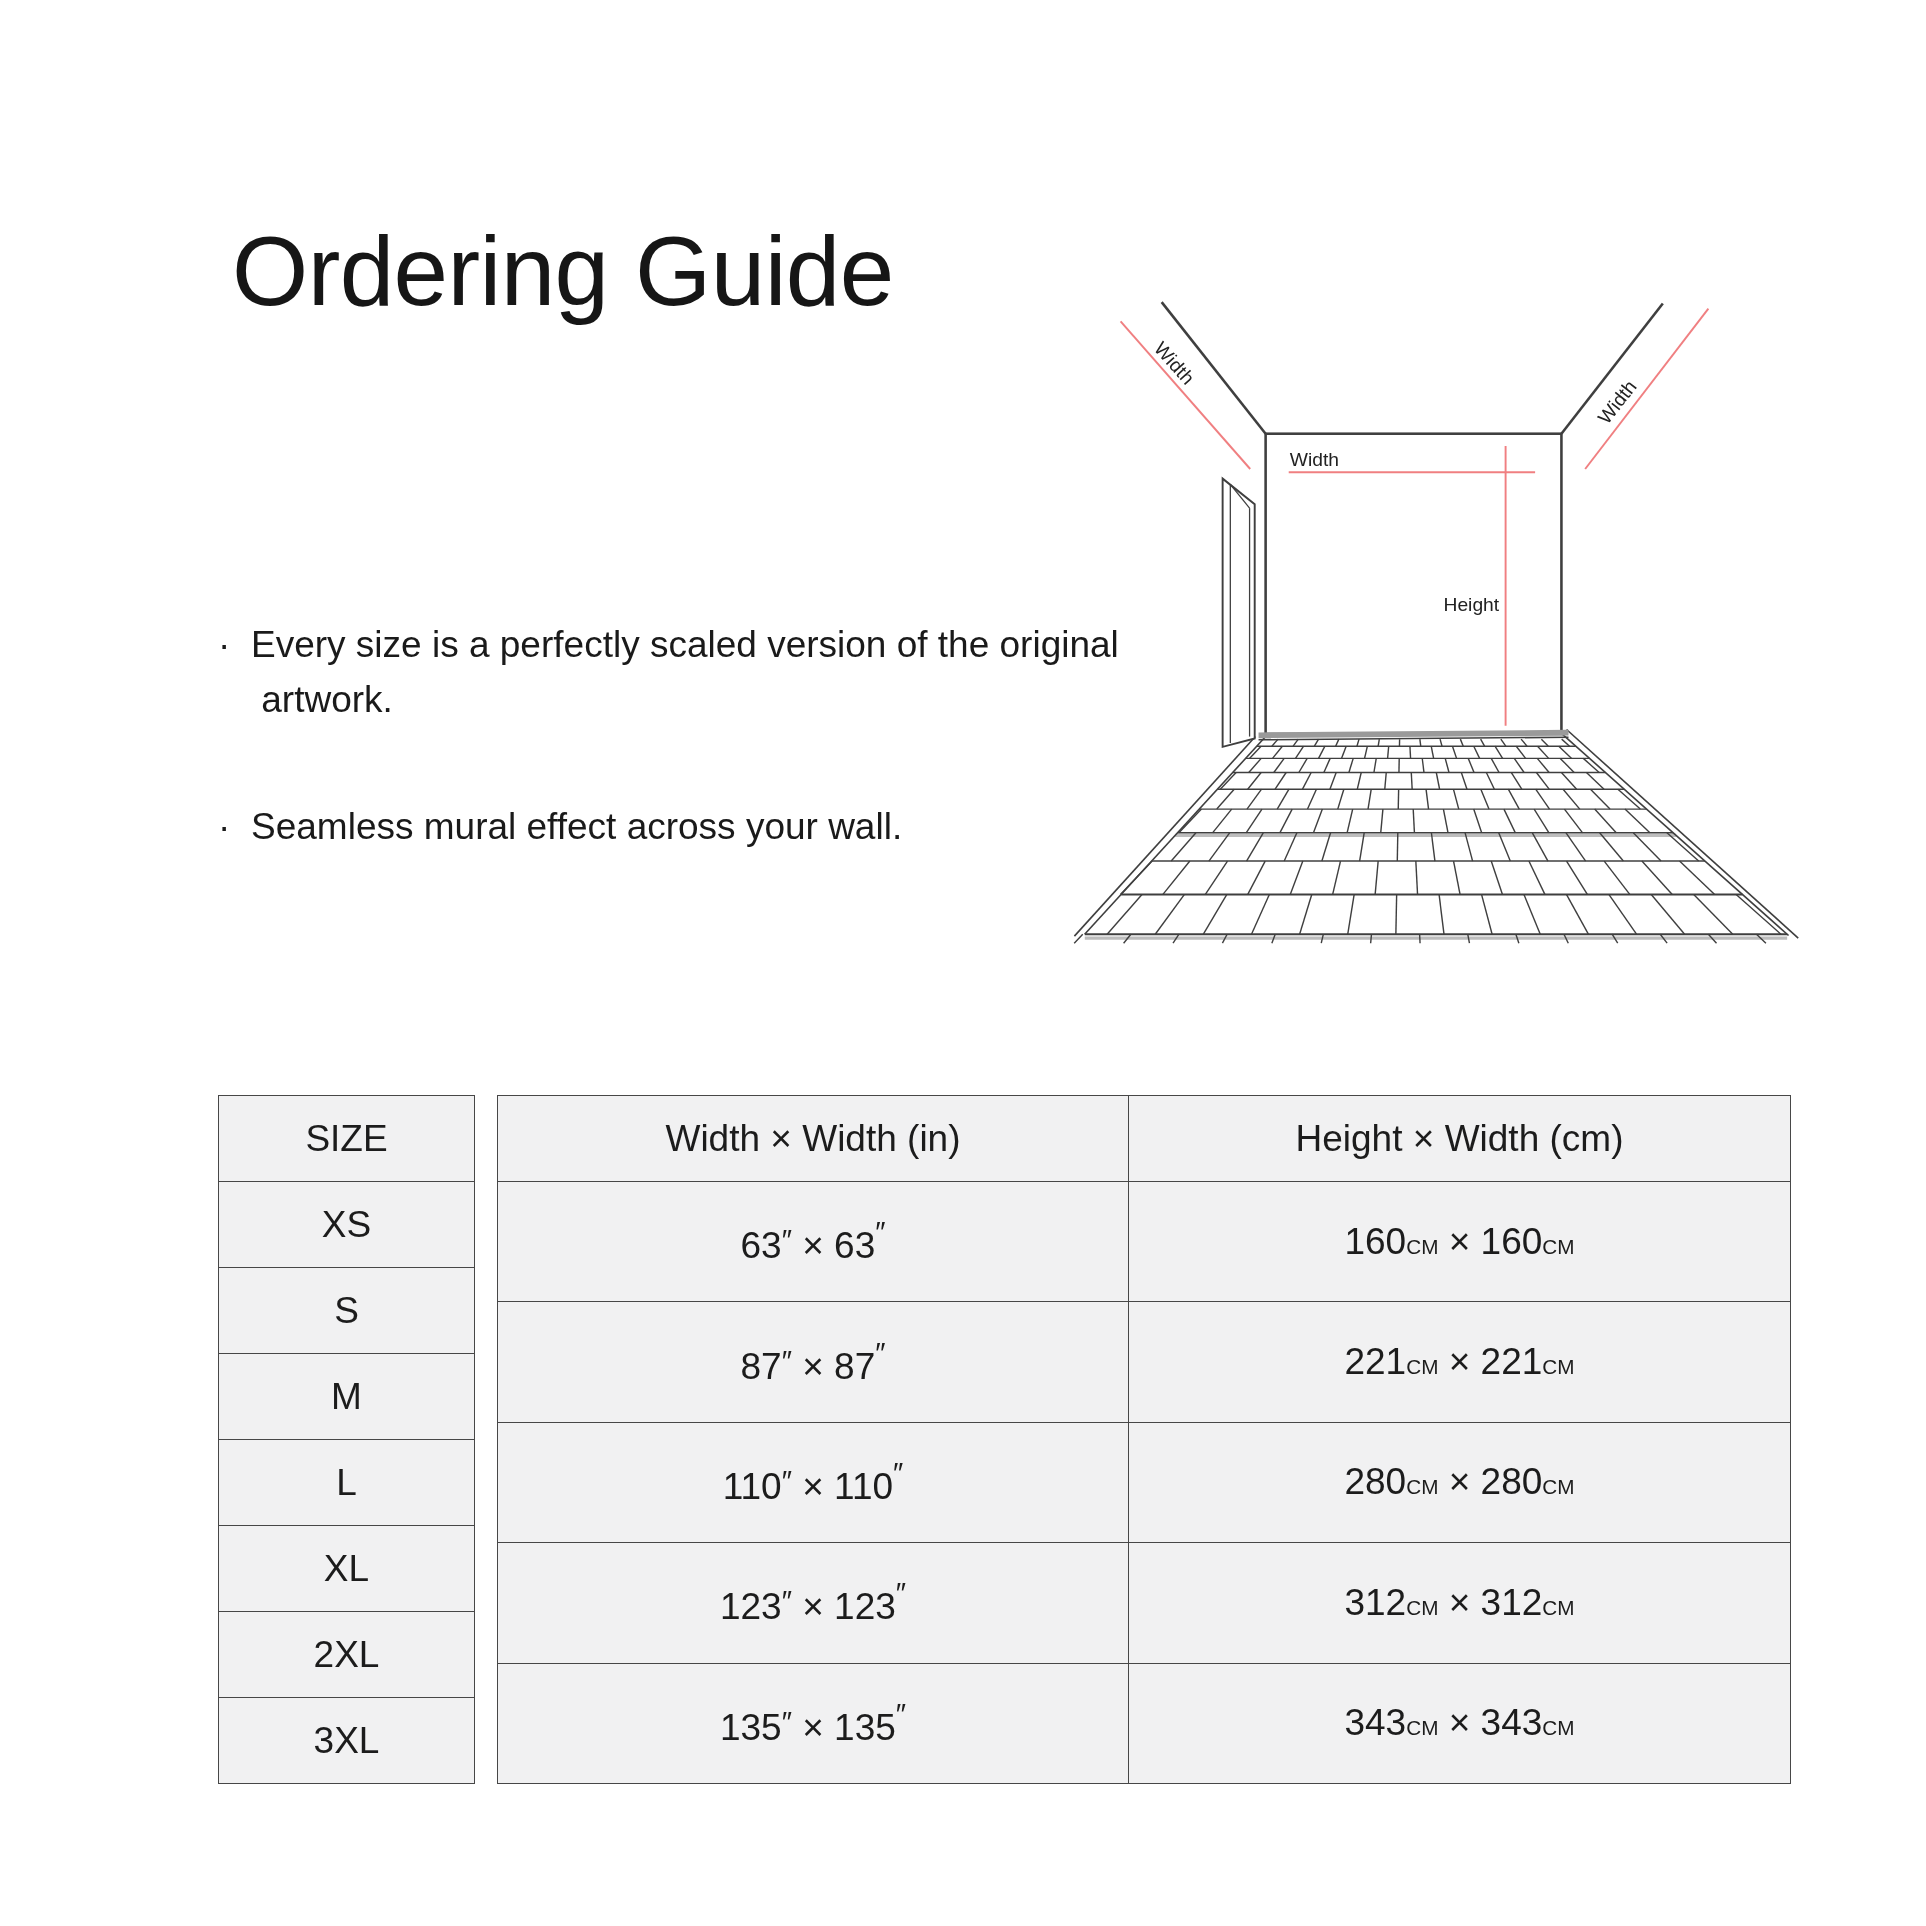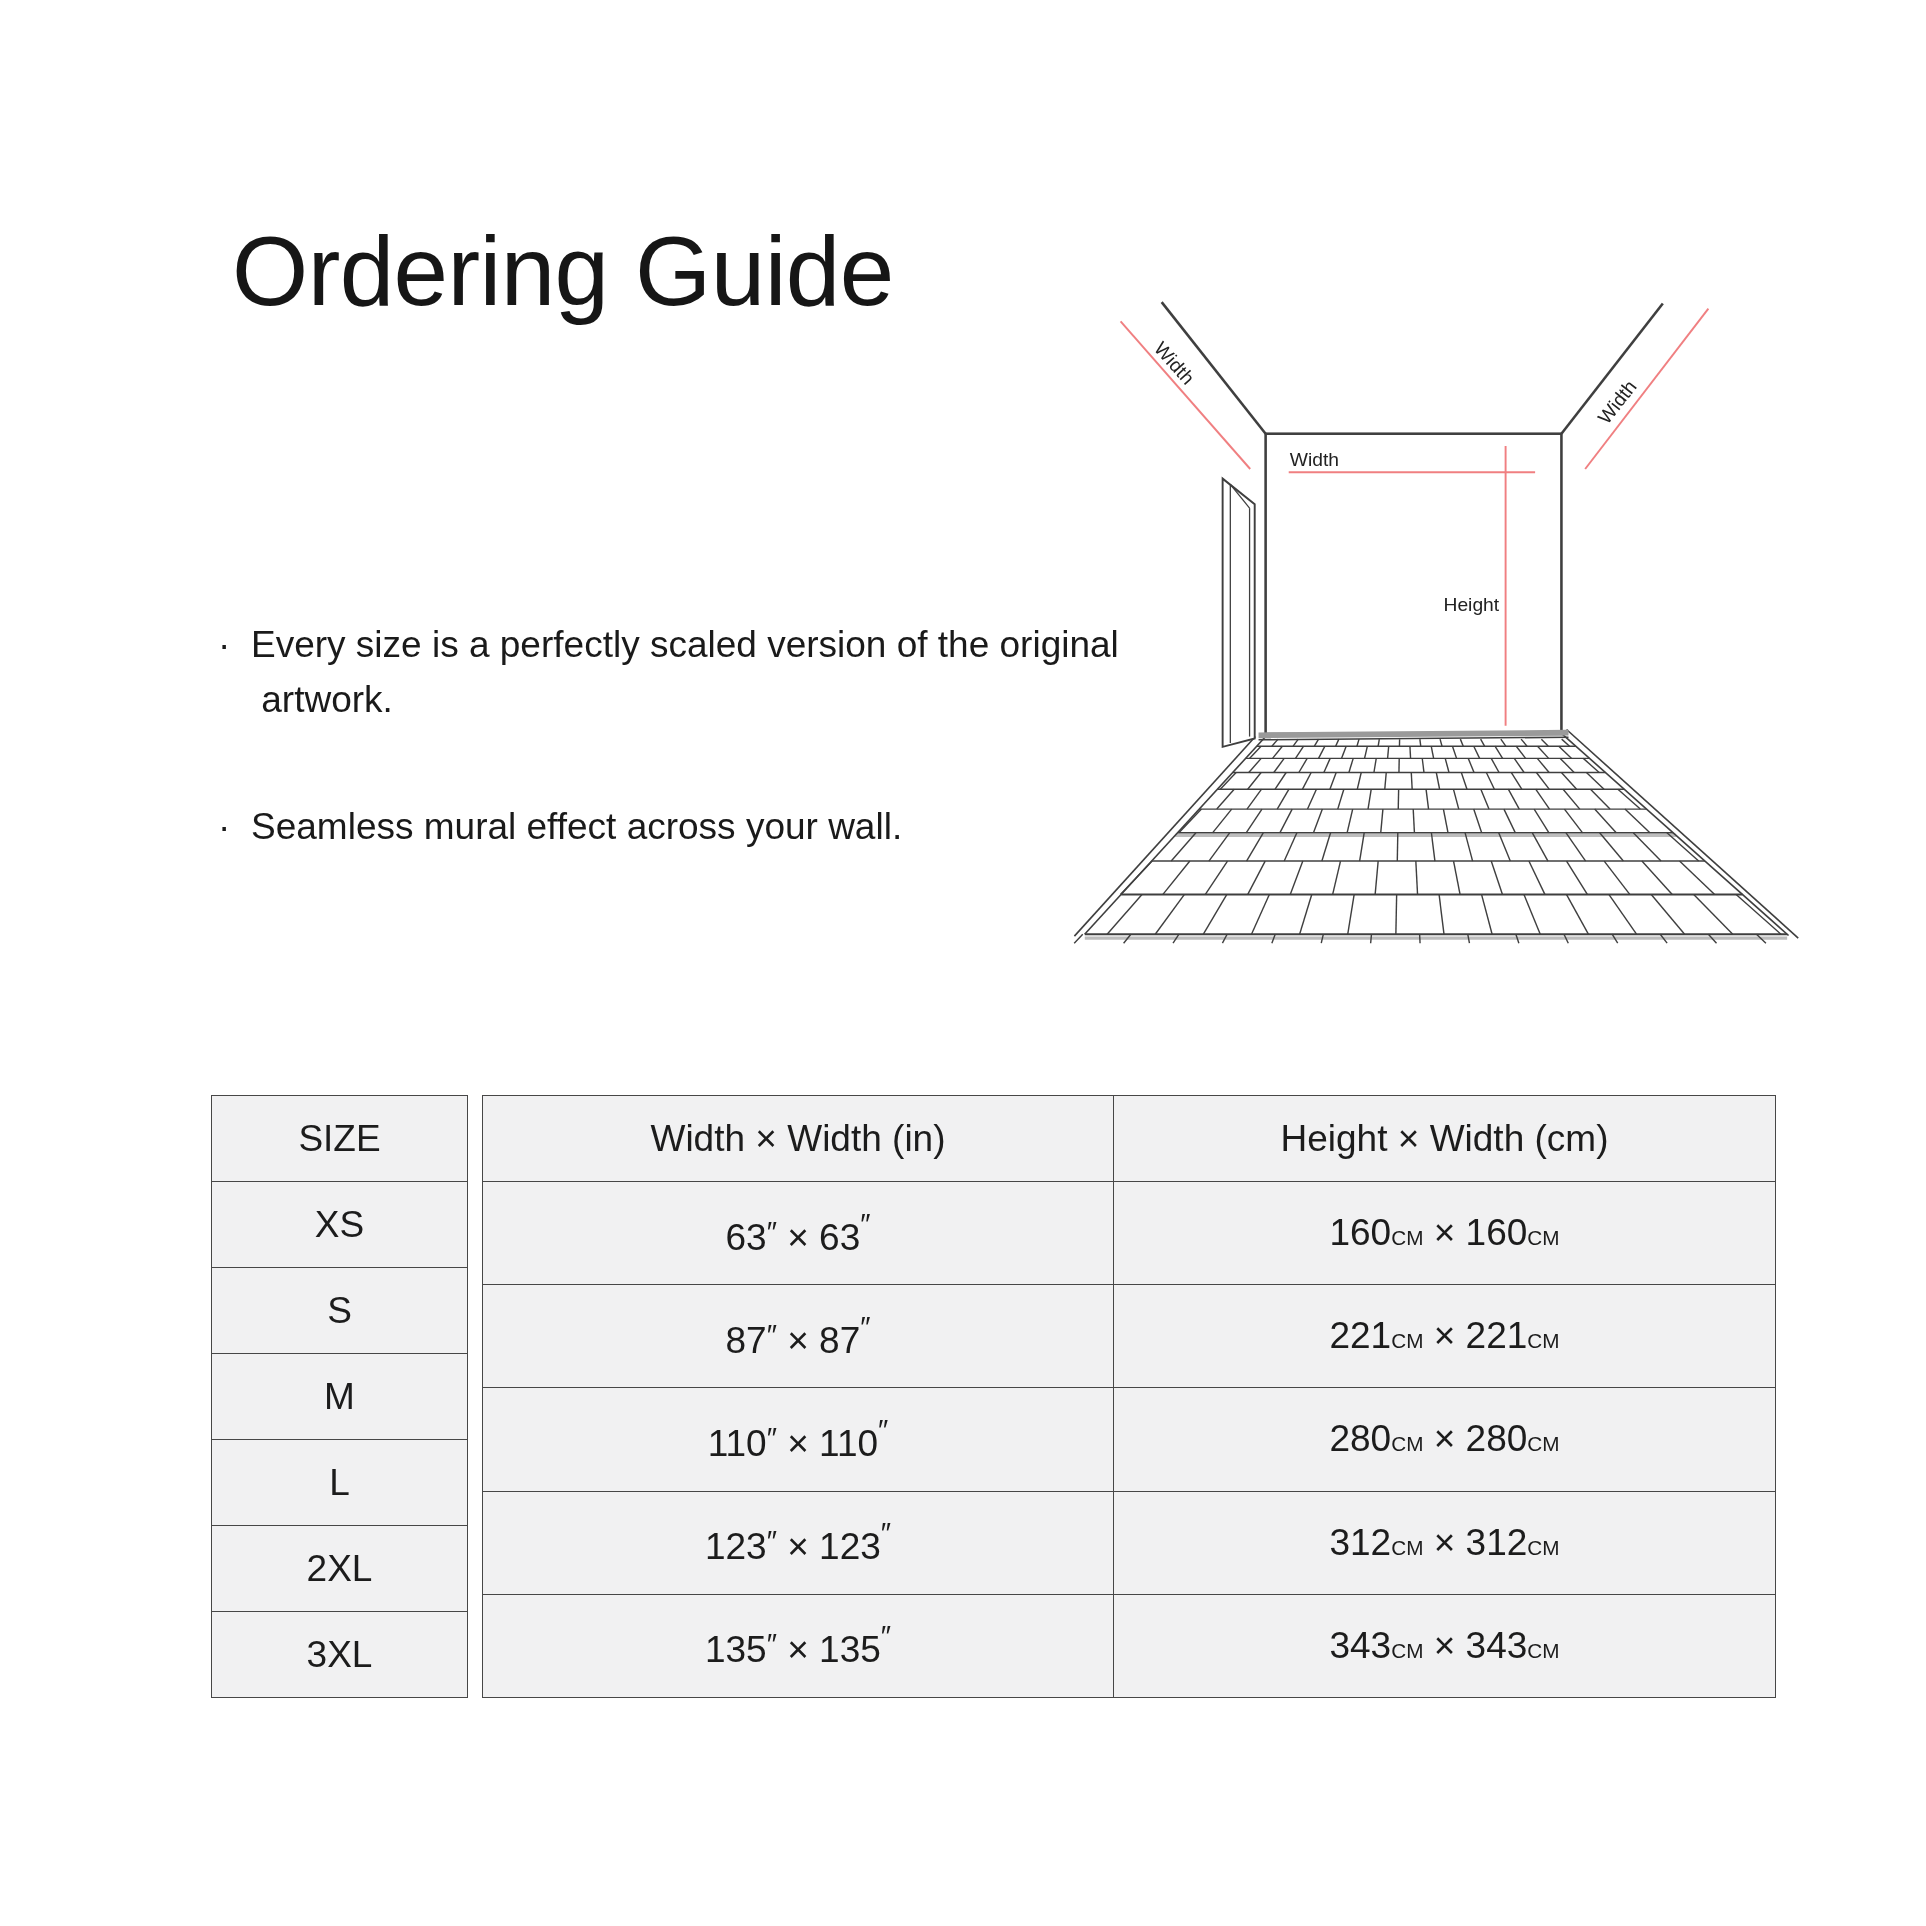--- a/index.html
+++ b/index.html
@@ -16,21 +16,21 @@
     position:absolute;left:218px;display:flex;align-items:flex-start;
     font-size:37px;font-weight:300;line-height:1.28;color:#1a1a1a;
   }
   .note .marker{width:33px;font-size:37px;line-height:1.28;}
   .note .indent{margin-left:10.3px;margin-top:8px;}
   .note1{top:621px;}
   .note2{top:803px;}
   .room{position:absolute;left:1059px;top:270px;width:770px;height:706px;}
   .room text{font-family:"Liberation Sans", sans-serif;fill:#222222;}
   .size-table{
-    position:absolute;left:211px;top:1095px;display:flex;gap:14px;
+    position:absolute;left:218px;top:1095px;display:flex;gap:22px;
   }
   .size-table table{
     border-collapse:collapse;background:#f1f1f2;border:1.9px solid #8c8c8c;
     table-layout:fixed;
   }
   .size-table th,.size-table td{
     border:1.3px solid #474747;height:85px;text-align:center;vertical-align:middle;
     font-size:37px;font-weight:300;color:#1c1c1c;padding:0;
   }
   .t1{width:257px;}
@@ -271,20 +271,23 @@
         <tr>
           <td>S</td>
         </tr>
         <tr>
           <td>M</td>
         </tr>
         <tr>
           <td>L</td>
         </tr>
         <tr>
+          <td>XL</td>
+        </tr>
+        <tr>
           <td>2XL</td>
         </tr>
         <tr>
           <td>3XL</td>
         </tr>
       </tbody>
   </table>
   <table class="t2">
     <thead>
       <tr>

